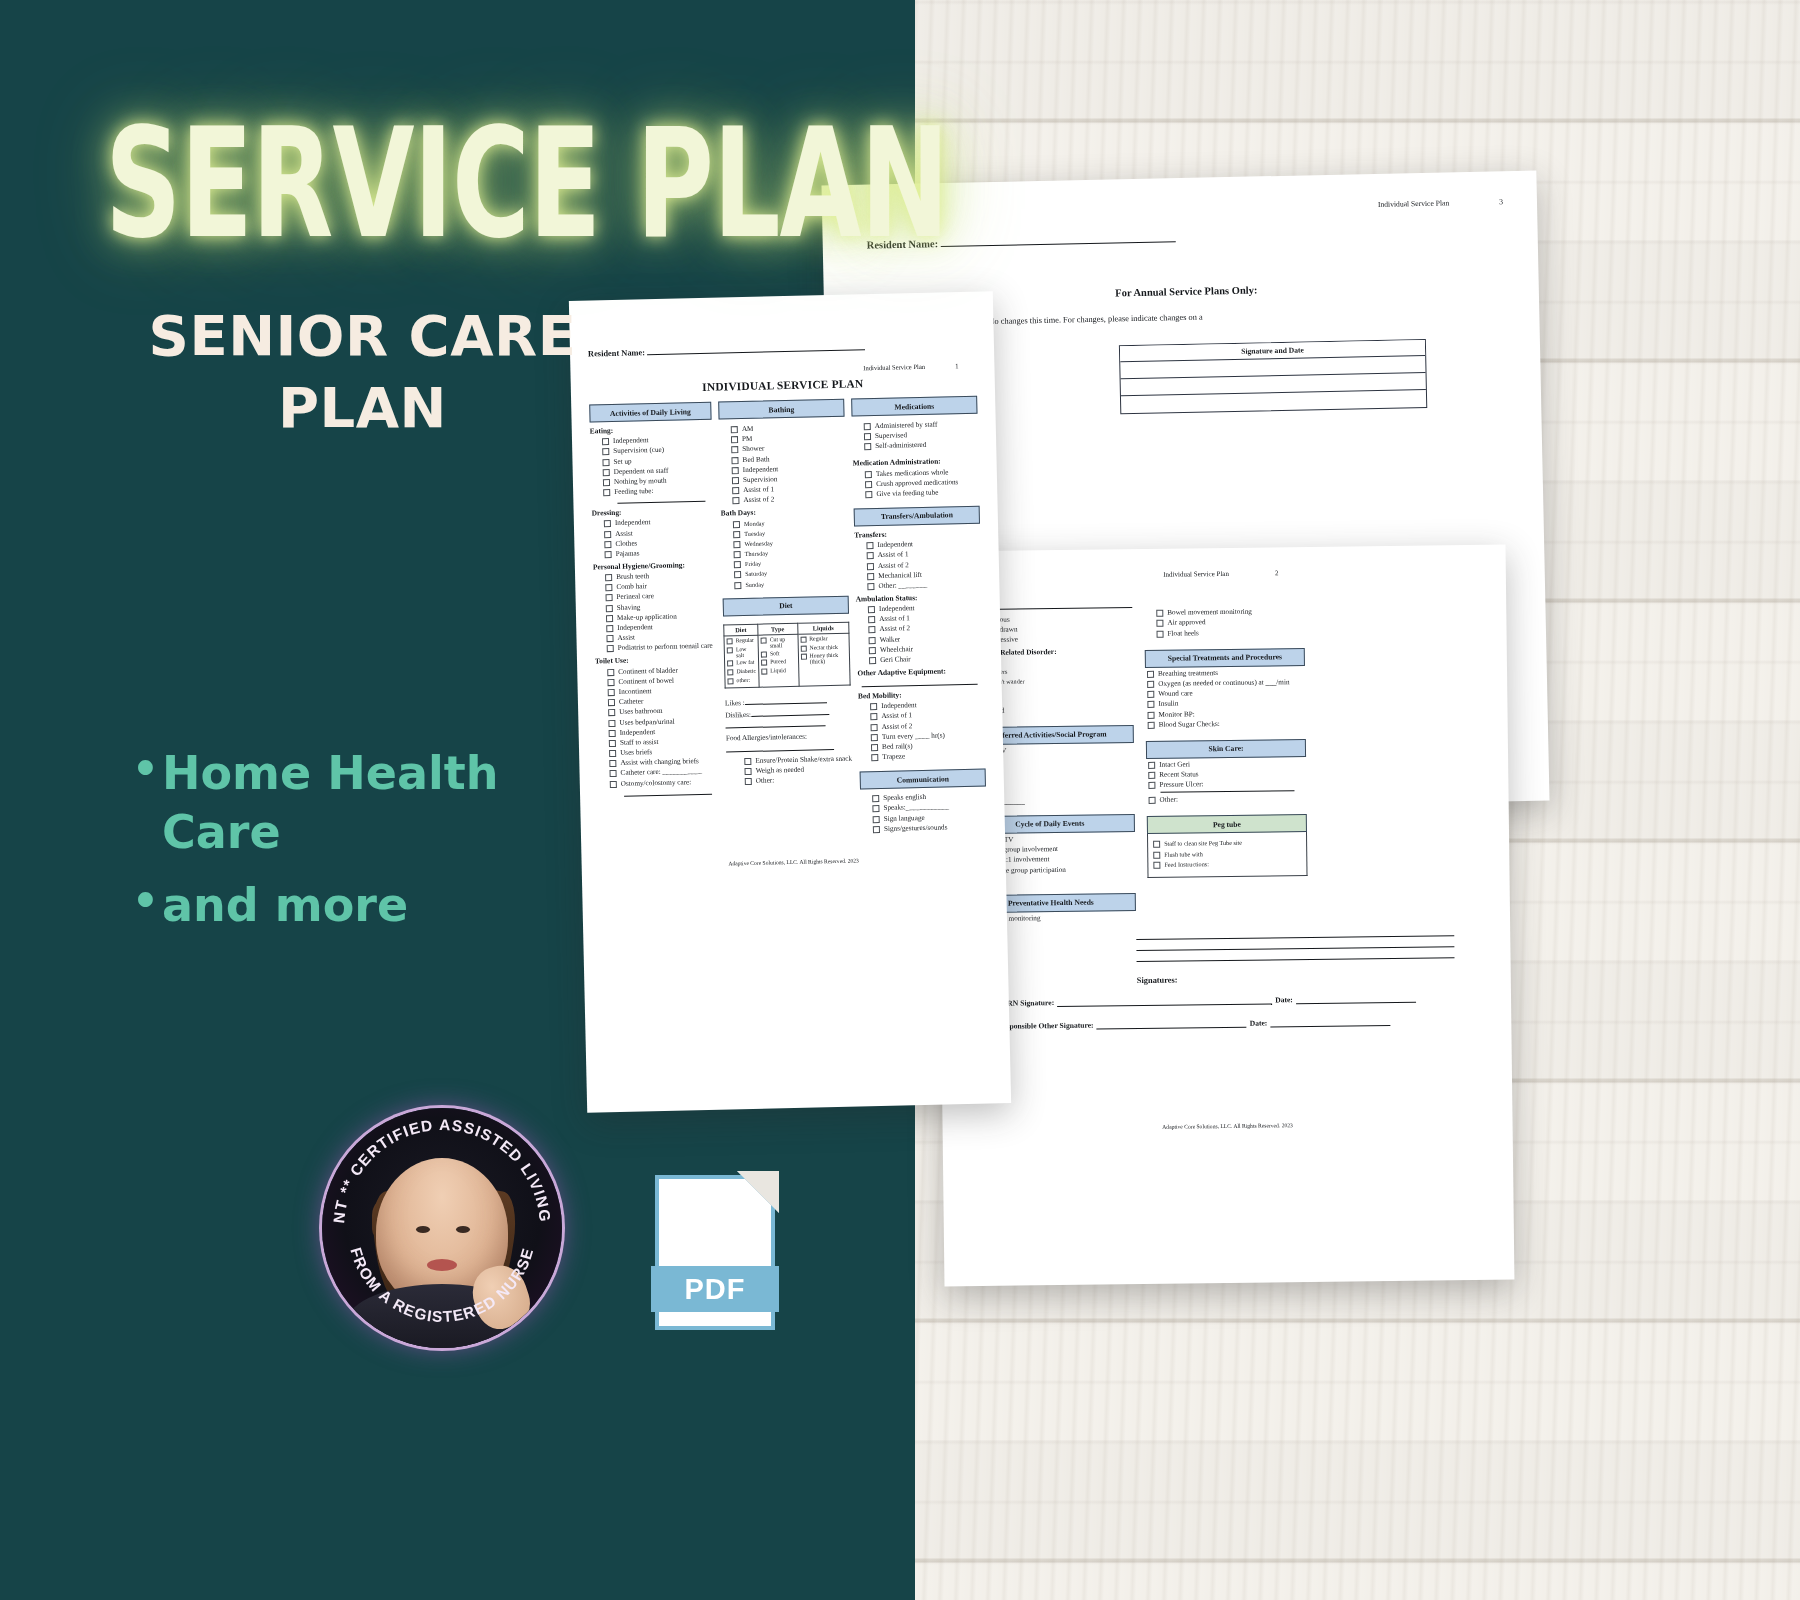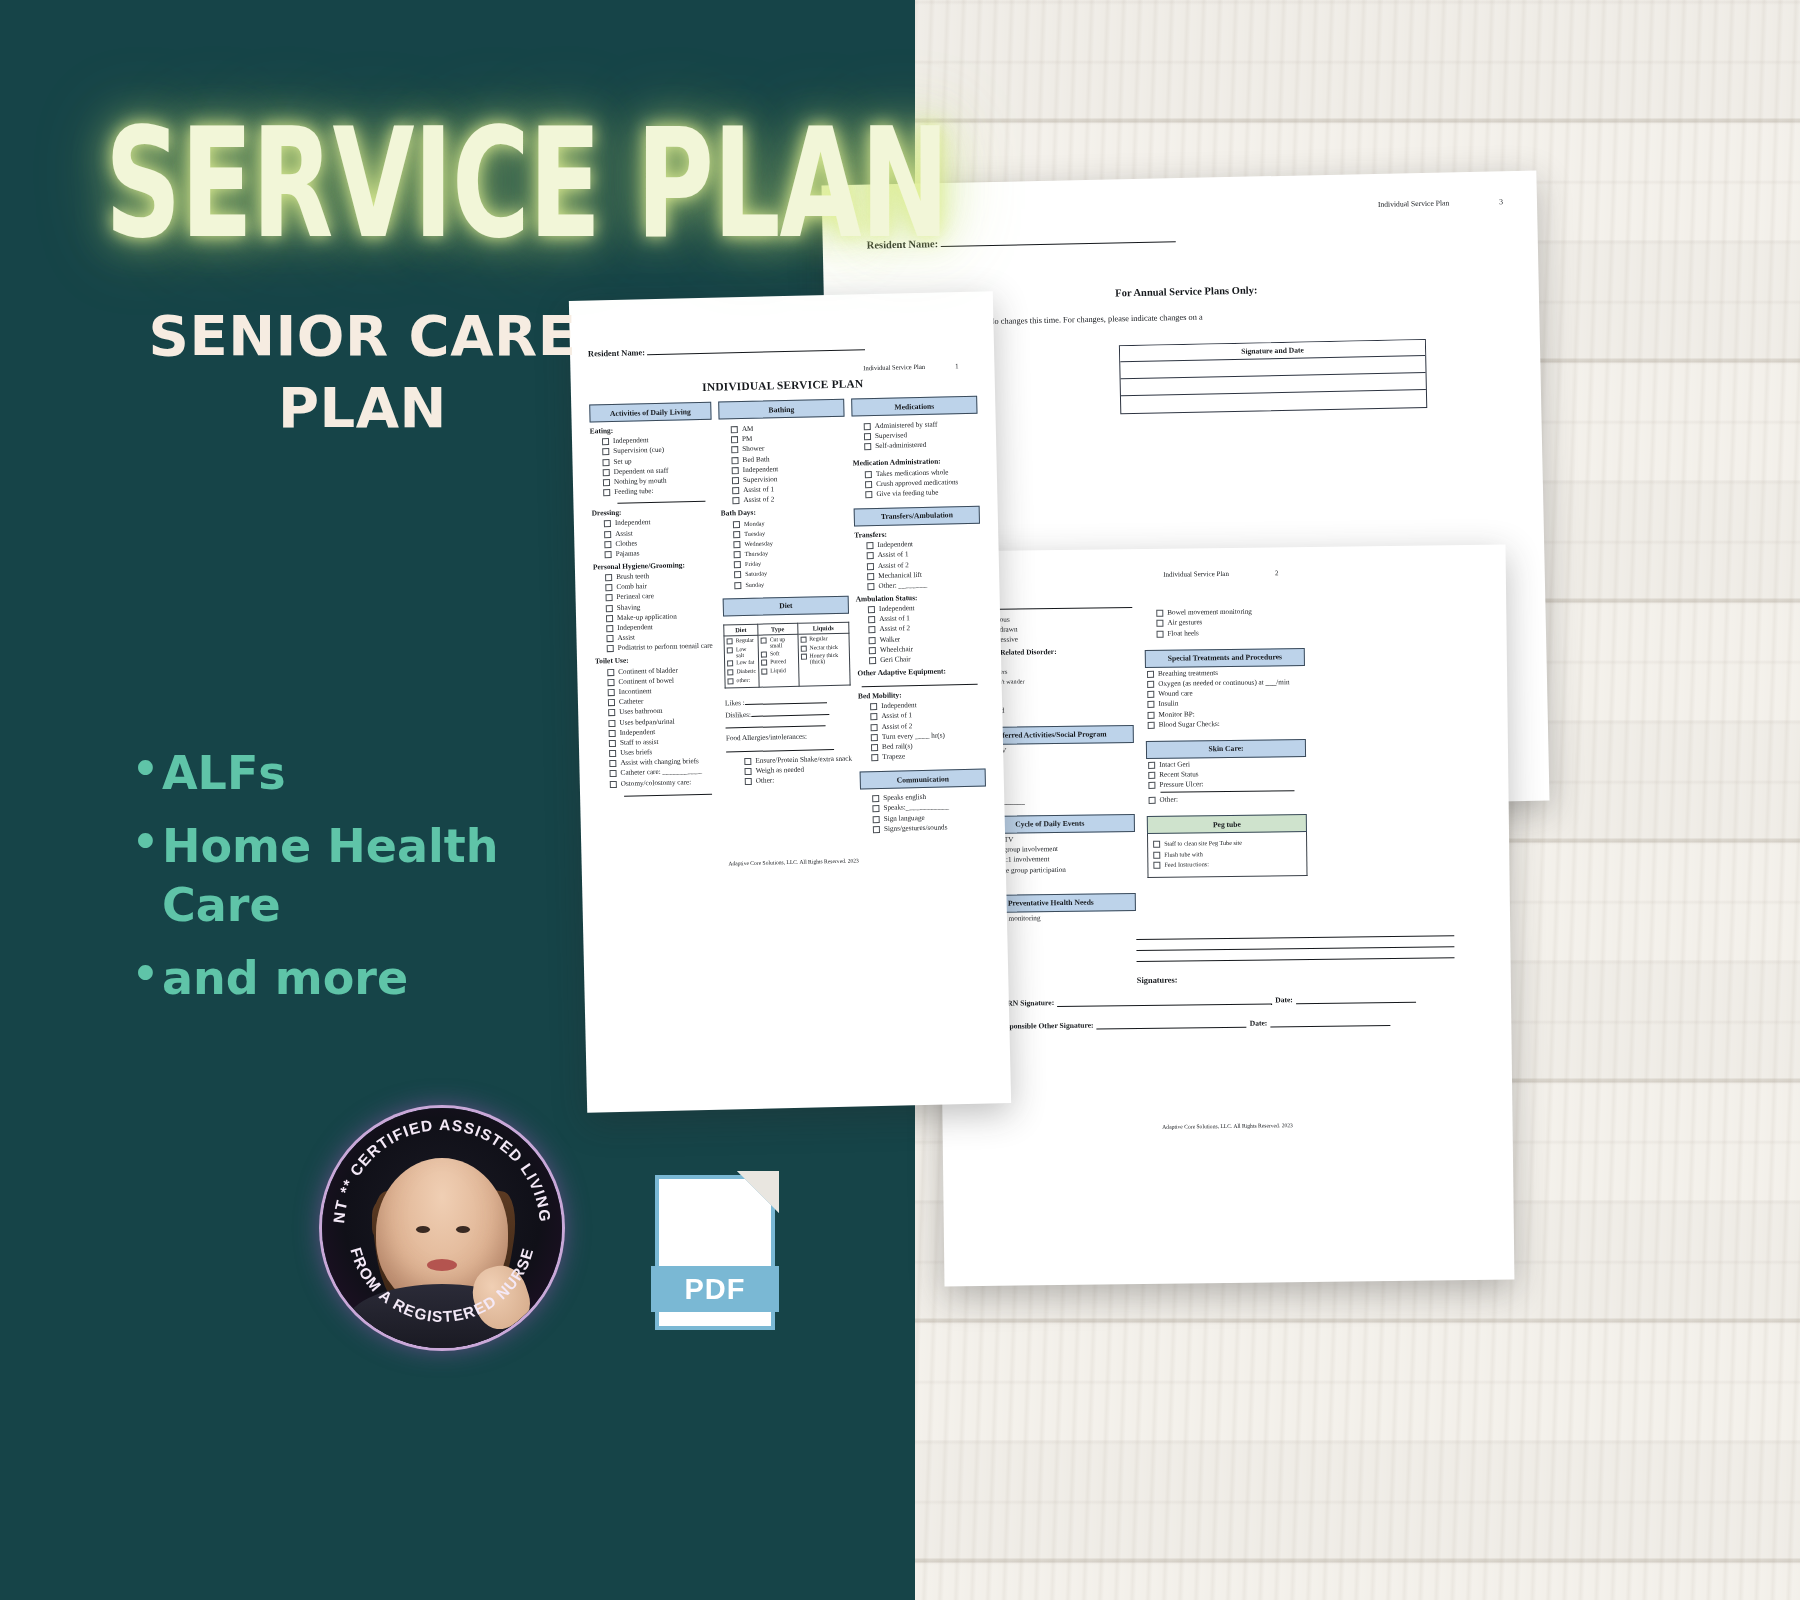--- a/index.html
+++ b/index.html
@@ -338,21 +338,21 @@
           </div>
       </div>
 
       <div style="width:160px;">
         <div class="cb-row">
             <span class="cb"></span>
             <span>Bowel movement monitoring</span>
           </div>
         <div class="cb-row">
             <span class="cb"></span>
-            <span>Air gestures</span>
+            <span>Air approved</span>
           </div>
         <div class="cb-row">
             <span class="cb"></span>
             <span>Float heels</span>
           </div>
 
         <div class="sec-head" style="margin-top:12px;">Special Treatments and Procedures</div>
         <div class="cb-row" style="padding-left:2px;">
             <span class="cb"></span>
             <span>Breathing treatments</span>
@@ -880,21 +880,20 @@
 
 <div class="hero-title" style="z-index:10;">SERVICE PLAN</div>
 
 <div class="sub-title" style="z-index:10;">
   <div>SENIOR CARE</div>
   <div>PLAN</div>
 </div>
 
 <div class="used-for" style="z-index:10;">
   <ul>
-    <li>ALFs</li>
     <li>Home Health Care</li>
     <li>and more</li>
   </ul>
 </div>
 
 <div id="badge">
   <div class="hair-top"></div>
   <div class="hair-l"></div>
   <div class="hair-r"></div>
   <div class="face"></div>

